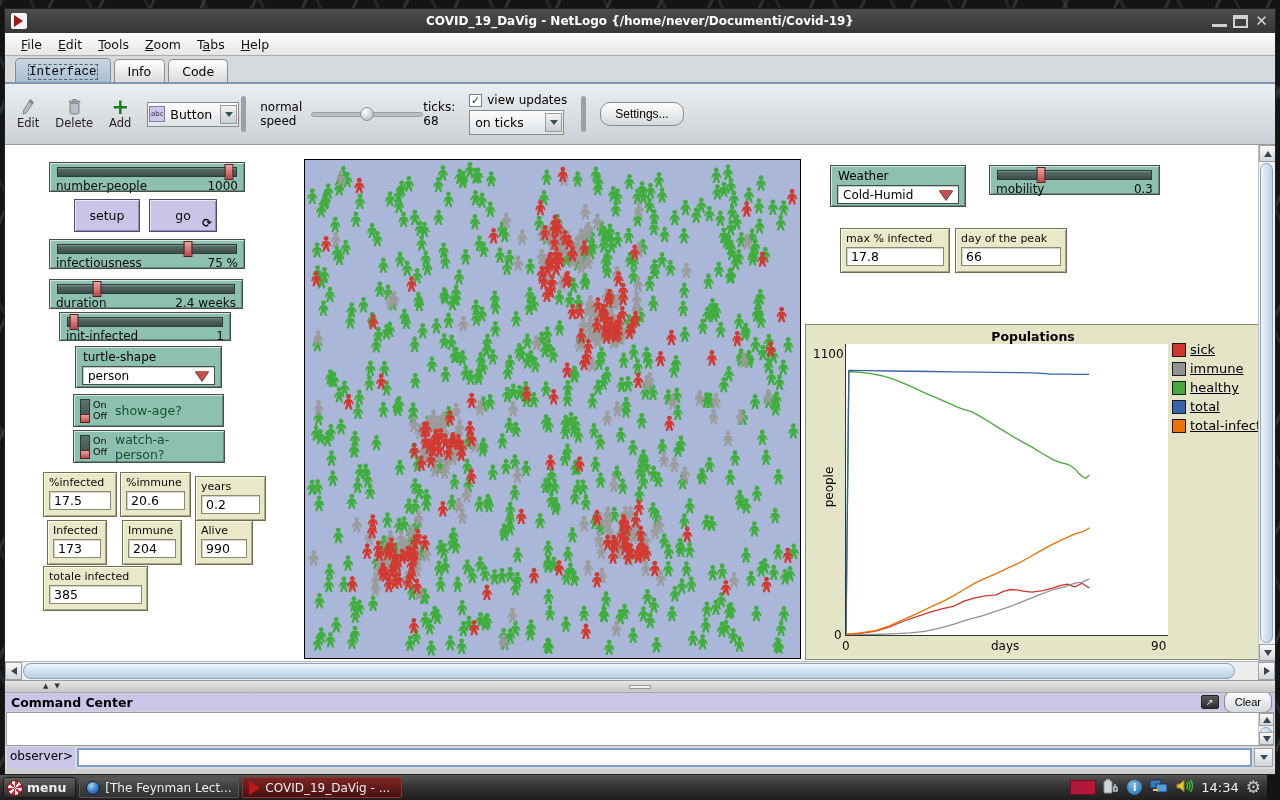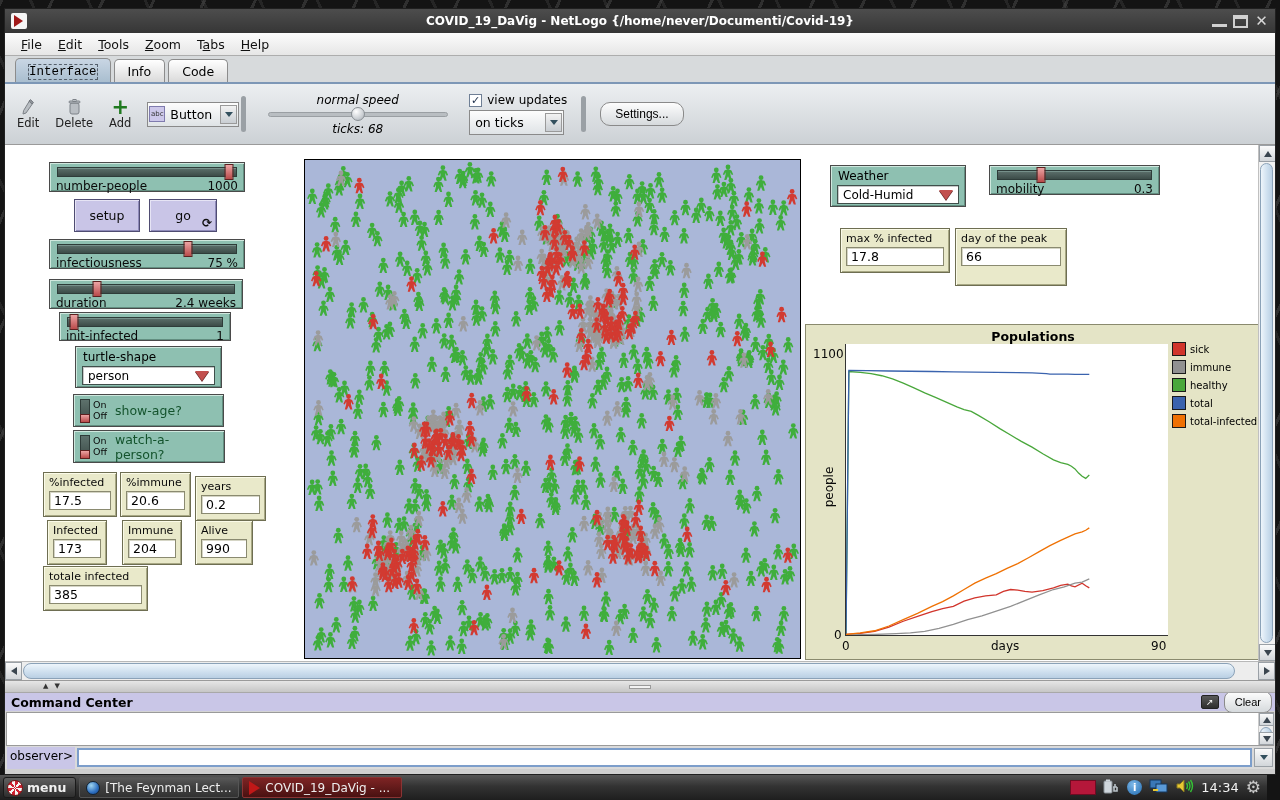--- a/index.html
+++ b/index.html
@@ -40,21 +40,21 @@
     display:flex; align-items:center; padding:0 12px; flex:0 0 auto; }
   .tool { display:flex; flex-direction:column; align-items:center; justify-content:center; margin-right:16px; font-size:11.5px; color:#222; }
   .tool svg { display:block; }
   .plus-glyph { color:#1f7a1f; font-size:21px; font-weight:bold; line-height:18px; }
   .combo { height:25px; border:1px solid #8a8a8a; background:linear-gradient(#fdfdfd,#dfe3e6); display:flex; align-items:center; padding:1px; }
   .combo .mini-ic { width:16px; height:16px; background:#cdc8ea; border:1px solid #7f7bae; font-size:7px; line-height:15px; text-align:center; color:#333; }
   .combo .combo-label { font-size:12.5px; margin:0 8px 0 5px; }
   .combo .arrow-btn { width:17px; height:19px; background:linear-gradient(#f2f2f2,#c9ced3); border:1px solid #9a9a9a; display:flex; align-items:center; justify-content:center; }
   .arrow-down { width:0; height:0; border-left:4px solid transparent; border-right:4px solid transparent; border-top:5px solid #33505e; }
   .vsep { width:5px; height:36px; background:#9aa0a5; border-radius:3px; margin:0 14px 0 2px; }
-  #speed-group { width:195px; display:flex; flex-direction:column; align-items:center; font-size:12px; margin-right:14px;font-style:italic; }
+  #speed-group { width:195px; display:flex; flex-direction:row; align-items:center; font-size:12px; margin-right:14px; }
   #speed-track { width:180px; height:5px; background:#b9bec2; border-radius:3px; border:1px solid #9a9fa3; position:relative; margin:5px 0; }
   #speed-thumb { position:absolute; left:50%; top:50%; transform:translate(-50%,-50%); width:14px; height:14px; border-radius:50%;
     background:radial-gradient(circle at 35% 30%, #ffffff, #c3c8cd 70%, #9aa0a5); border:1px solid #8a9095; }
   #updates-group { display:flex; flex-direction:column; margin-right:12px; }
   #vu-row { display:flex; align-items:center; font-size:12px; margin-bottom:3px; }
   #vu-check { width:13px; height:13px; background:#fff; border:1px solid #6f7f95; margin-right:5px; font-size:11px; line-height:12px; text-align:center; color:#1d2e49; font-weight:bold; }
   #onticks-combo { width:95px; }
   #onticks-combo .combo-label { margin:0 auto 0 4px; }
   #settings-btn { border:1px solid #8a8a8a; border-radius:10px; background:linear-gradient(#fdfdfd,#d6dadd);
     padding:4px 14px; font-size:12px; cursor:pointer; }
@@ -102,21 +102,21 @@
   #plot { position:absolute; background:#e4e4c6; border:1px solid #8a8a6e; overflow:hidden; }
   #plot-title { text-align:center; font-weight:bold; font-size:12.5px; margin-top:4px; }
   #plot-area { position:absolute; left:39px; top:19px; width:323px; height:292px; background:#fff;
     border-left:1px solid #333; border-bottom:1px solid #333; }
   #plot-area svg { position:absolute; left:0; top:0; width:100%; height:100%; }
   .ax { position:absolute; font-size:12px; color:#0a0a0a; }
   #ylab { transform:rotate(-90deg); transform-origin:center; }
   #legend { position:absolute; left:366px; top:17px; }
   .leg-item { display:flex; align-items:center; margin-bottom:4px; white-space:nowrap; }
   .leg-sw { width:14px; height:14px; border:1px solid #1a1a1a; margin-right:4px; flex:0 0 auto; }
-  .leg-label { font-size:10px; }
+  .leg-label { font-size:13px;text-decoration:underline; }
 
   
   #vscroll { position:absolute; right:0; top:0; width:17px; height:100%; background:#f2f2f2; border-left:1px solid #c0c0c0; z-index:5; }
   .sc-btn { position:absolute; left:0; width:17px; height:17px; background:linear-gradient(#fafafa,#d2d6da); border:1px solid #9aa0a6;
     display:flex; align-items:center; justify-content:center; cursor:pointer; }
   .tri-up { width:0;height:0;border-left:4px solid transparent;border-right:4px solid transparent;border-bottom:6px solid #3a454f; }
   .tri-dn { width:0;height:0;border-left:4px solid transparent;border-right:4px solid transparent;border-top:6px solid #3a454f; }
   .tri-lf { width:0;height:0;border-top:4px solid transparent;border-bottom:4px solid transparent;border-right:6px solid #3a454f; }
   .tri-rt { width:0;height:0;border-top:4px solid transparent;border-bottom:4px solid transparent;border-left:6px solid #3a454f; }
   #vthumb { position:absolute; left:1px; right:2px; top:18px; bottom:18px; border:1px solid #8ba2b8;
@@ -1384,21 +1384,21 @@
       <div class="lv">
           <span>mobility</span>
           <span>0.3</span>
         </div>
     </div>
 
     <div class="nl-monitor" style="left:835px;top:83px;width:110px;height:45px">
       <div class="m-label">max % infected</div>
       <div class="m-value">17.8</div>
     </div>
-    <div class="nl-monitor" style="left:950px;top:83px;width:112px;height:58px">
+    <div class="nl-monitor" style="left:950px;top:83px;width:112px;height:45px">
       <div class="m-label">day of the peak</div>
       <div class="m-value">66</div>
     </div>
 
     <div id="plot" style="left:800px;top:179px;width:456px;height:336px">
       <div id="plot-title">Populations</div>
       <span class="ax" style="left:7px;top:22px">1100</span>
       <span class="ax" id="ylab" style="left:3px;top:155px">people</span>
       <span class="ax" style="left:28px;top:303px">0</span>
       <div id="plot-area">

